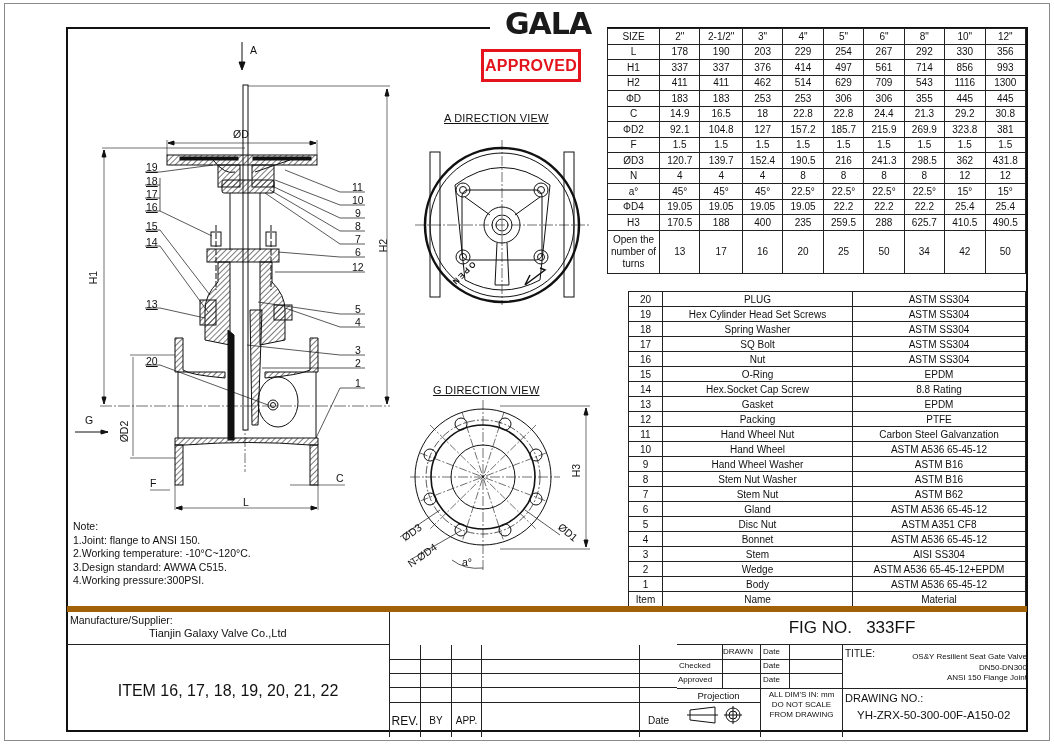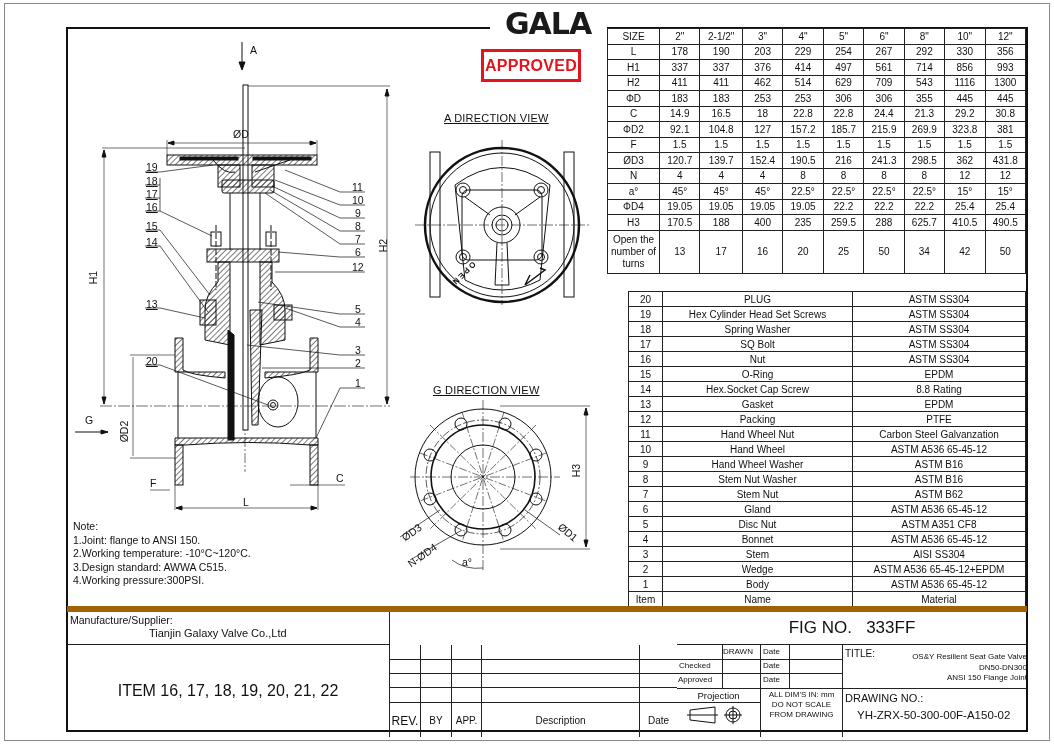--- a/index.html
+++ b/index.html
@@ -598,21 +598,20 @@
   <div class="tb-line-h" style="left:323px;top:61px;width:287px;"></div>
   <div class="tb-line-h" style="left:323px;top:75px;width:287px;"></div>
   <div class="tb-line-h" style="left:323px;top:90px;width:287px;"></div>
   <div class="tb-line-v" style="left:353px;top:33px;height:92px;"></div>
   <div class="tb-line-v" style="left:384px;top:33px;height:92px;"></div>
   <div class="tb-line-v" style="left:414px;top:33px;height:92px;"></div>
   <div class="tb-line-v" style="left:572px;top:33px;height:92px;"></div>
   <div style="position:absolute;left:323px;top:92px;width:30px;height:33px;font-size:12px;display:flex;align-items:center;justify-content:center;">REV.</div>
   <div style="position:absolute;left:354px;top:92px;width:30px;height:33px;font-size:10px;display:flex;align-items:center;justify-content:center;">BY</div>
   <div style="position:absolute;left:385px;top:92px;width:29px;height:33px;font-size:10px;display:flex;align-items:center;justify-content:center;">APP.</div>
-  <div style="position:absolute;left:415px;top:92px;width:157px;height:33px;font-size:10px;display:flex;align-items:center;justify-content:center;">Description</div>
   <div style="position:absolute;left:573px;top:92px;width:37px;height:33px;font-size:10px;display:flex;align-items:center;justify-content:center;">Date</div>
 
   <div style="position:absolute;left:610px;top:0;width:350px;height:33px;border-bottom:1px solid #222;display:flex;align-items:center;justify-content:center;font-size:17px;white-space:pre;">FIG NO.   333FF</div>
 
   <div class="tb-line-v" style="left:655px;top:33px;height:43px;"></div>
   <div class="tb-line-v" style="left:693px;top:33px;height:92px;"></div>
   <div class="tb-line-v" style="left:722px;top:33px;height:43px;"></div>
   <div class="tb-line-v" style="left:775px;top:33px;height:92px;"></div>
   <div class="tb-line-h" style="left:610px;top:47px;width:165px;"></div>
   <div class="tb-line-h" style="left:610px;top:61px;width:165px;"></div>

